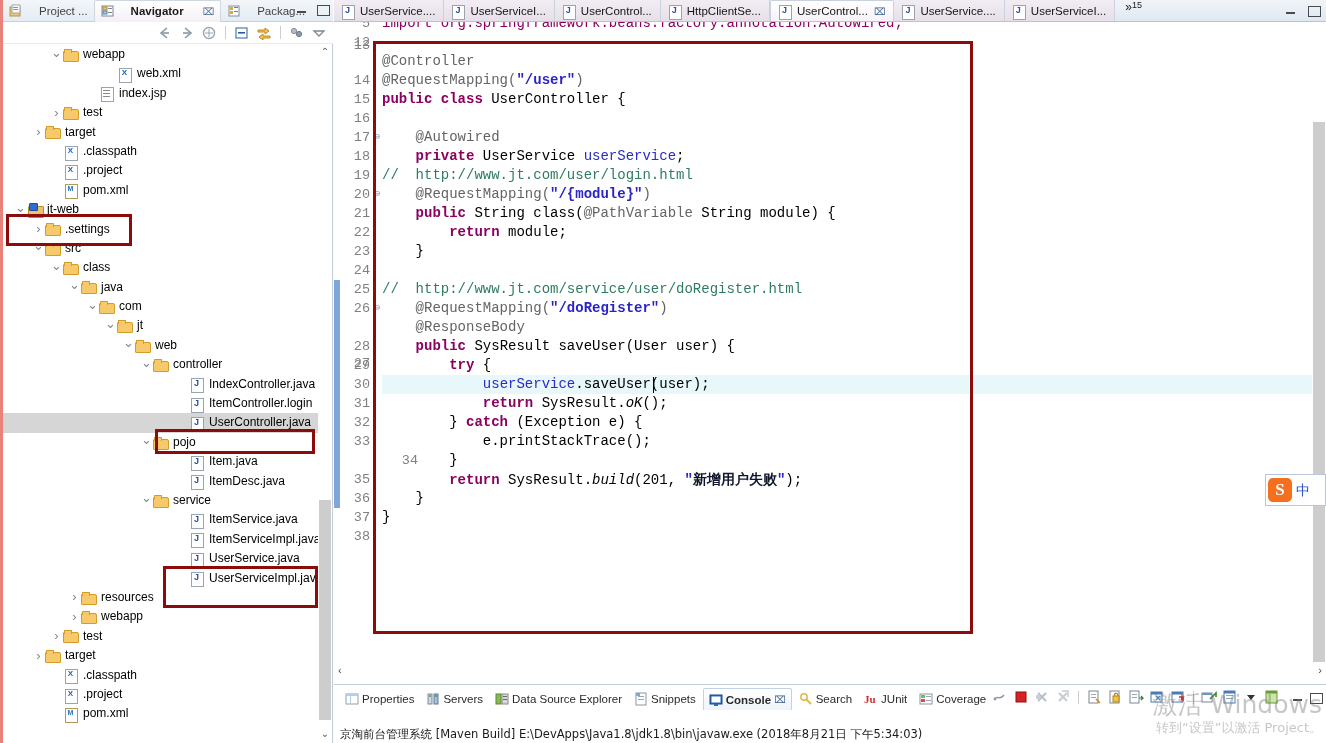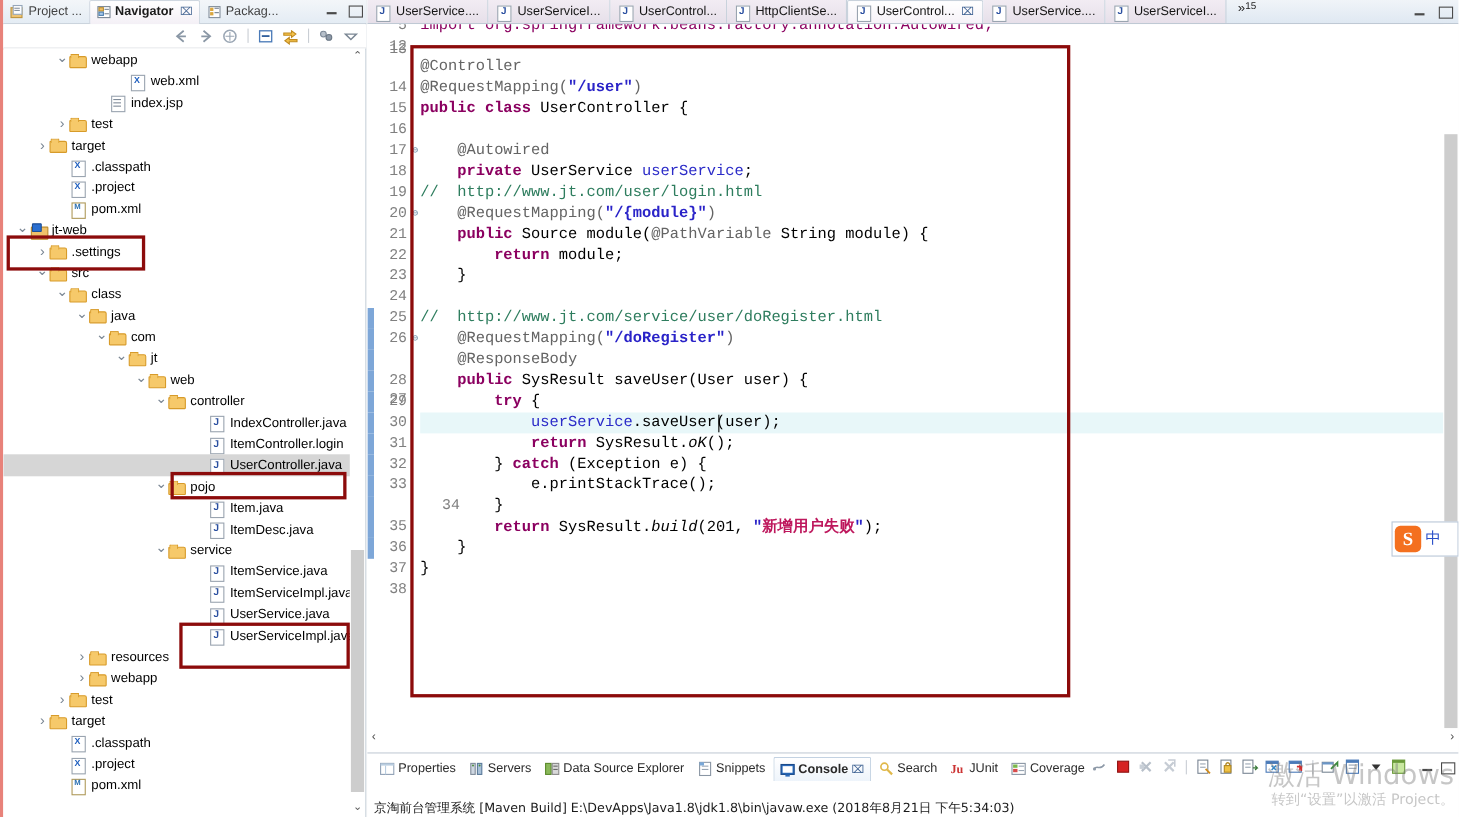--- a/index.html
+++ b/index.html
@@ -30,21 +30,21 @@
   }
   
   #view-tabs {
     position: absolute; left: 3px; top: 0;
     width: 330px; height: 22px;
     background: linear-gradient(to bottom, #f3f6f9, #e4ecf4);
     border-bottom: 1px solid #c6d0da;
     display: flex; align-items: center;
   }
   .vtab {
-    display: flex; align-items: center; gap: 3px;
+    display: flex; align-items: center; gap: 16px;
     height: 22px; padding: 0 6px;
     font-size: 11.5px; color: #1b1b1b; white-space: nowrap;
     cursor: default;
   }
   .vtab.inactive { color: #333; opacity: .92; }
   .vtab.active {
     background: linear-gradient(to bottom, #ffffff, #f4f0f6);
     font-weight: bold;
     border-left: 1px solid #cfd7e0;
     border-right: 1px solid #cfd7e0;
@@ -285,21 +285,21 @@
     color: #000;
   }
   .cline.hl { background: #e8f7f9; width: 934px; }
   .kw { color: #8b0060; font-weight: bold; }
   .str { color: #2a23c8; font-weight: bold; }
   .cmt { color: #2e7d5e; }
   .ann { color: #646464; }
   .fld { color: #2b2bc8; }
   .ital { font-style: italic; }
   .plain { color: #000; }
-  .cjk { color: #be185d; font-family: "DejaVu Sans", sans-serif; font-weight: bold; }
+  .cjk { color: #0f172a; font-family: "DejaVu Sans", sans-serif; font-weight: bold; }
 
   .code-redbox {
     position: absolute;
     border: 3px solid #8c0b0b;
     pointer-events: none;
   }
   .caret {
     position: absolute; width: 1px; background: #000;
   }
 
@@ -778,21 +778,21 @@
           <div class="cline" style="top: -8px; color: rgb(139, 0, 96);">import org.springframework.beans.factory.annotation.Autowired;</div>
           <div class="cline" style="top: 11px;"></div>
           <div class="cline" style="top: 30px;"><span class="ann">@Controller</span></div>
           <div class="cline" style="top: 49px;"><span class="ann">@RequestMapping(</span><span class="str">"/user"</span><span class="ann">)</span></div>
           <div class="cline" style="top: 68px;"><span class="kw">public class </span><span class="plain">UserController {</span></div>
           <div class="cline" style="top: 87px;"></div>
           <div class="cline" style="top: 106px;"><span class="ann">    @Autowired</span></div>
           <div class="cline" style="top: 125px;"><span class="kw">    private </span><span class="plain">UserService </span><span class="fld">userService</span><span class="plain">;</span></div>
           <div class="cline" style="top: 144px;"><span class="cmt">//  http://www.jt.com/user/login.html</span></div>
           <div class="cline" style="top: 163px;"><span class="ann">    @RequestMapping(</span><span class="str">"/{module}"</span><span class="ann">)</span></div>
-          <div class="cline" style="top: 182px;"><span class="kw">    public </span><span class="plain">Source module(</span><span class="ann">@PathVariable</span><span class="plain"> String module) {</span></div>
+          <div class="cline" style="top: 182px;"><span class="kw">    public </span><span class="plain">String class(</span><span class="ann">@PathVariable</span><span class="plain"> String module) {</span></div>
           <div class="cline" style="top: 201px;"><span class="kw">        return </span><span class="plain">module;</span></div>
           <div class="cline" style="top: 220px;"><span class="plain">    }</span></div>
           <div class="cline" style="top: 239px;"></div>
           <div class="cline" style="top: 258px;"><span class="cmt">//  http://www.jt.com/service/user/doRegister.html</span></div>
           <div class="cline" style="top: 277px;"><span class="ann">    @RequestMapping(</span><span class="str">"/doRegister"</span><span class="ann">)</span></div>
           <div class="cline" style="top: 296px;"><span class="ann">    @ResponseBody</span></div>
           <div class="cline" style="top: 315px;"><span class="kw">    public </span><span class="plain">SysResult saveUser(User user) {</span></div>
           <div class="cline" style="top: 334px;"><span class="kw">        try </span><span class="plain">{</span></div>
           <div class="cline hl" style="top: 353px;"><span class="plain">            </span><span class="fld">userService</span><span class="plain">.saveUser(user);</span></div>
           <div class="caret" style="left: 271px; top: 355px; height: 16px;"></div>

